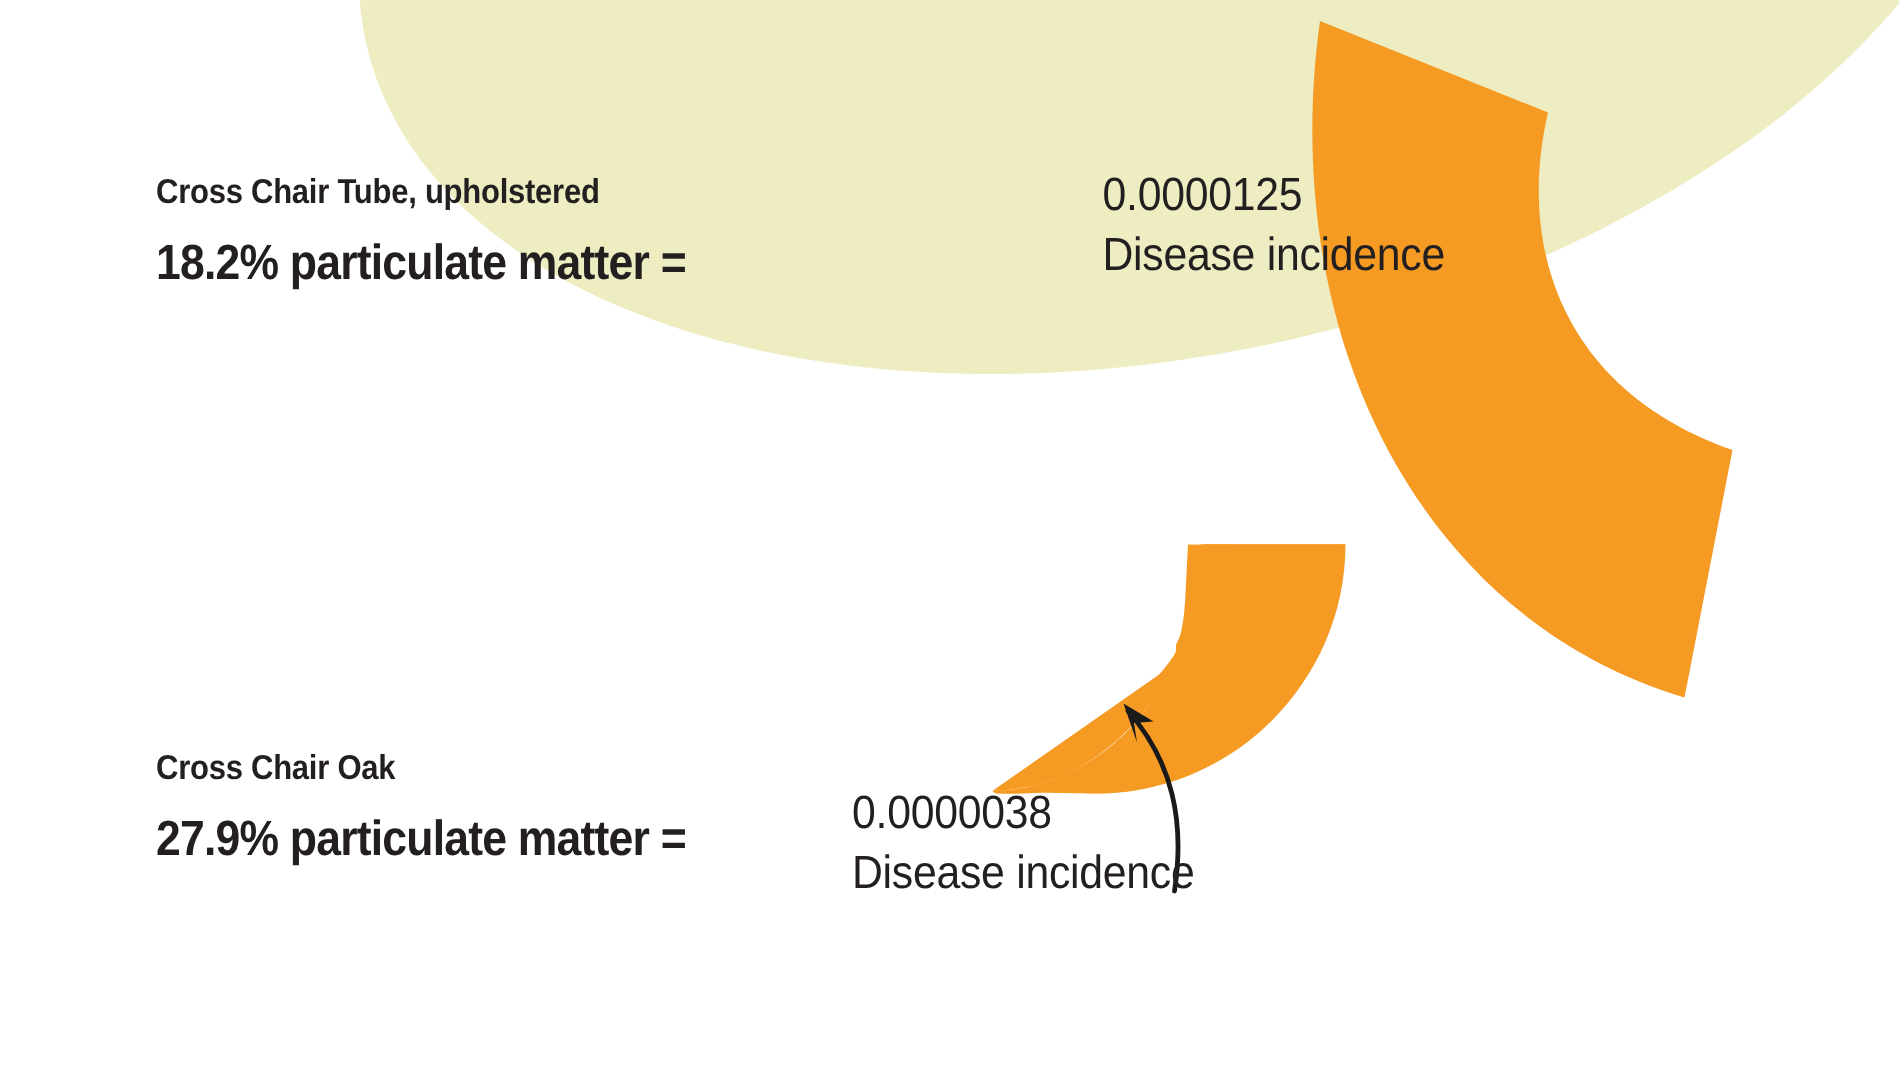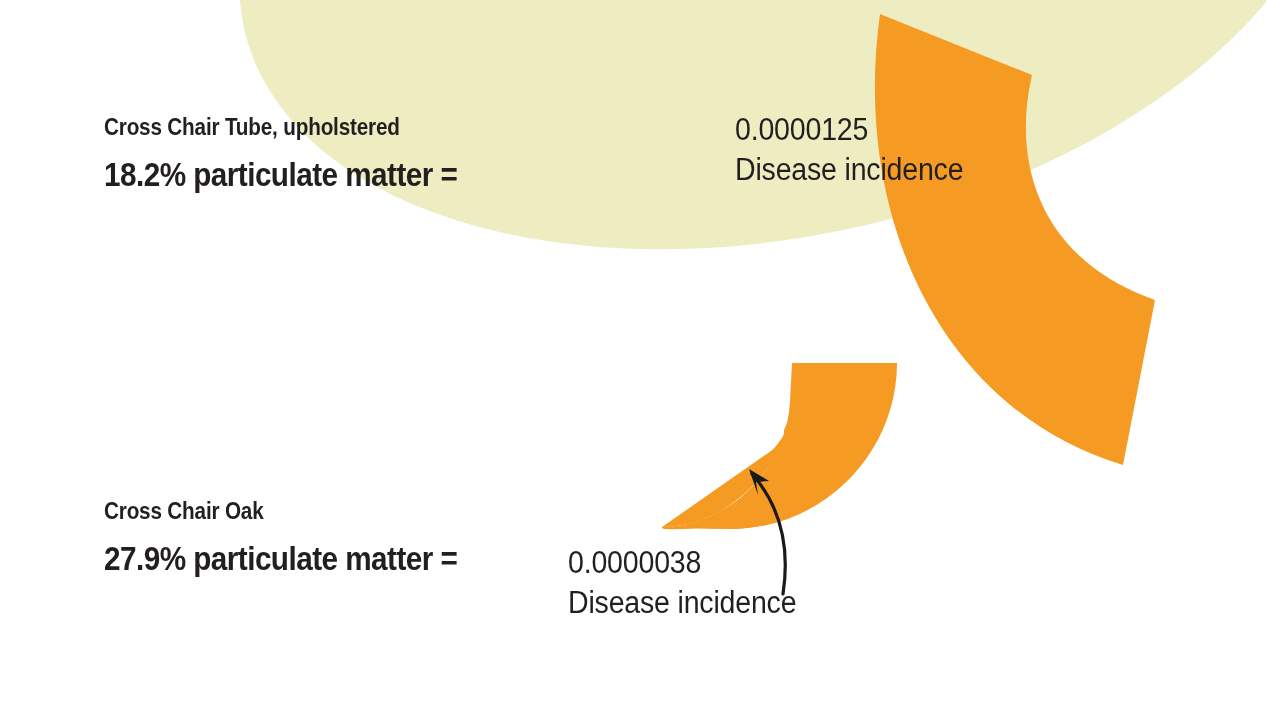--- a/index.html
+++ b/index.html
@@ -72,21 +72,21 @@
     transform-origin: left center;
   }
 
   
   #item-tube-name   { left: 104px; top: 114px; }
   #item-tube-metric { left: 104px; top: 156px; }
   #item-tube-value  { left: 735px; top: 110px; }
 
   #item-oak-name    { left: 104px; top: 498px; }
   #item-oak-metric  { left: 104px; top: 540px; }
-  #item-oak-value   { left: 568px; top: 543px; }
+  #item-oak-value   { left: 568px; top: 522px; }
 </style>
 </head>
 <body>
 
 <div id="canvas" style="background: rgb(255, 255, 255);">
 
   <svg id="art" viewBox="0 0 1266 715" xmlns="http://www.w3.org/2000/svg">
 
     <g>
       <ellipse cx="790" cy="-96" rx="560" ry="330" transform="rotate(-13 790 -96)" fill="#eeedc2"></ellipse>

